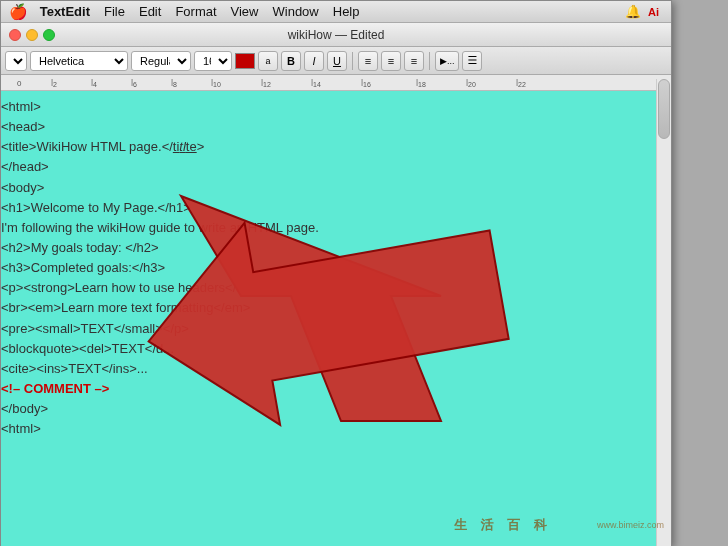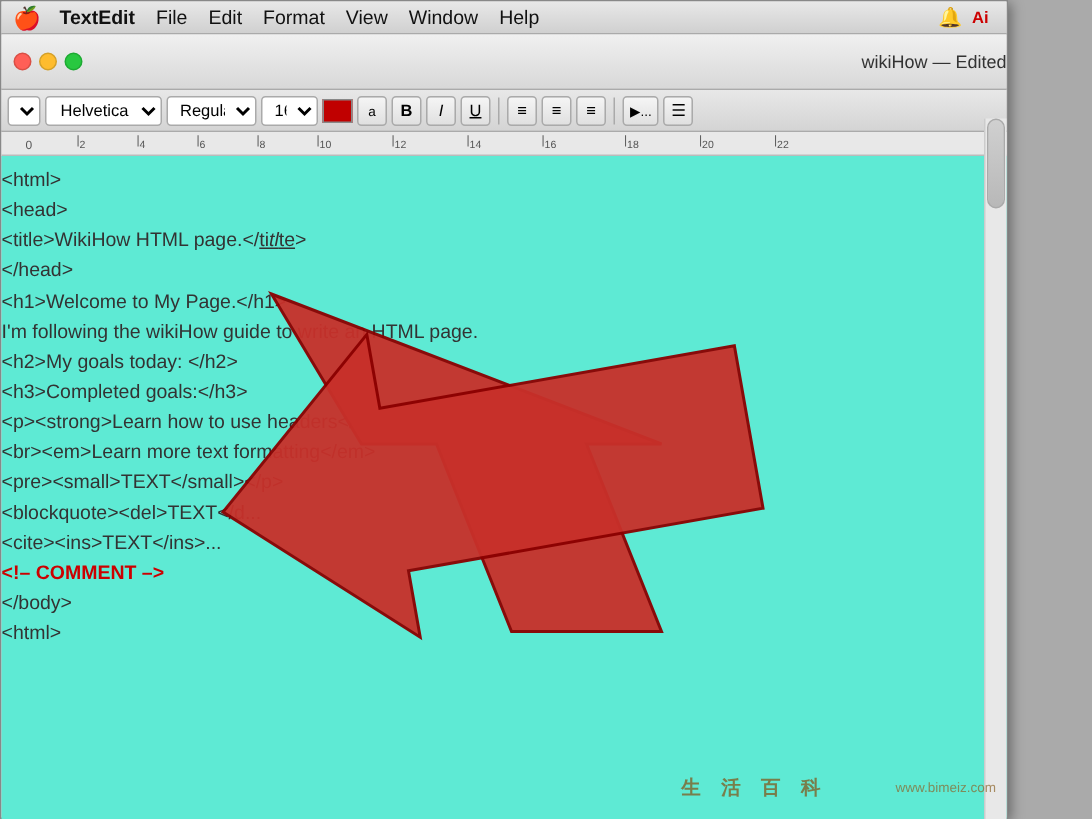--- a/index.html
+++ b/index.html
@@ -8,21 +8,21 @@
     
     .window { width: 672px; height: 546px; background: #f0f0f0; border: 1px solid #888; box-shadow: 2px 2px 8px rgba(0,0,0,0.4); position: absolute; left: 0; top: 0; }
 
     
     .menu-bar { height: 22px; background: linear-gradient(to bottom, #e8e8e8, #d0d0d0); border-bottom: 1px solid #aaa; display: flex; align-items: center; padding: 0 8px; font-size: 13px; color: #111; }
     .menu-bar .apple-logo { margin-right: 12px; font-size: 15px; }
     .menu-bar .app-name { font-weight: bold; margin-right: 14px; }
     .menu-bar .menu-item { margin-right: 14px; cursor: pointer; }
 
     
-    .title-bar { height: 37px; background: linear-gradient(to bottom, #f0f0f0, #d8d8d8); border-bottom: 1px solid #aaa; display: flex; align-items: center; justify-content: flex-end; position: relative; }
+    .title-bar { height: 24px; background: linear-gradient(to bottom, #f0f0f0, #d8d8d8); border-bottom: 1px solid #aaa; display: flex; align-items: center; justify-content: center; position: relative; }
     .title-bar .traffic-lights { position: absolute; left: 8px; display: flex; gap: 5px; }
     .traffic-light { width: 12px; height: 12px; border-radius: 50%; border: 1px solid rgba(0,0,0,0.2); }
     .tl-red { background: #ff5f57; border-color: #d94f45; }
     .tl-yellow { background: #febc2e; border-color: #d4a028; }
     .tl-green { background: #28c840; border-color: #1daa32; }
     .title-text { font-size: 12px; color: #333; }
 
     
     .toolbar { height: 28px; background: linear-gradient(to bottom, #e8e8e8, #d4d4d4); border-bottom: 1px solid #aaa; display: flex; align-items: center; padding: 0 4px; gap: 3px; }
     .toolbar-dropdown { height: 20px; font-size: 11px; background: white; border: 1px solid #aaa; border-radius: 3px; padding: 0 4px; cursor: pointer; }
@@ -76,21 +76,21 @@
         <div class="traffic-light tl-yellow"></div>
         <div class="traffic-light tl-green"></div>
       </div>
       <span class="title-text">wikiHow — Edited</span>
     </div>
 
     <div class="toolbar">
       <select class="toolbar-dropdown" style="width:22px; padding:0 2px;">
         <option>T</option>
       </select>
-      <select class="toolbar-dropdown" style="width:78px;text-align:center;">
+      <select class="toolbar-dropdown" style="width:98px;">
         <option>Helvetica</option>
       </select>
       <select class="toolbar-dropdown" style="width:60px;">
         <option>Regular</option>
       </select>
       <select class="toolbar-dropdown" style="width:38px;">
         <option>16</option>
       </select>
       <div class="toolbar-color-box"></div>
       <button class="toolbar-btn">
@@ -123,20 +123,21 @@
         <span style="position:absolute; left:465px; bottom:2px; font-size:8px; color:#555;">|<sub style="font-size:7px">20</sub></span>
         <span style="position:absolute; left:515px; bottom:2px; font-size:8px; color:#555;">|<sub style="font-size:7px">22</sub></span>
       </div>
     </div>
 
     <div class="editor" style="height: calc(546px - 22px - 22px - 28px - 16px); overflow:hidden; padding: 6px 0; font-family: Helvetica, Arial, sans-serif; font-size: 13px; color: #333; line-height: 1.55; background: #5eead4;">
       <span class="editor-line">&lt;html&gt;</span>
       <span class="editor-line">&lt;head&gt;</span>
       <span class="editor-line">&lt;title&gt;WikiHow HTML page.&lt;/<u>ti<i>tl</i>te</u>&gt;</span>
       <span class="editor-line">&lt;/head&gt;</span>
+      <span class="editor-line">&lt;body&gt;</span>
       <span class="editor-line">&lt;h1&gt;Welcome to My Page.&lt;/h1&gt;</span>
       <span class="editor-line">I'm following the wikiHow guide to write an HTML page.</span>
       <span class="editor-line">&lt;h2&gt;My goals today: &lt;/h2&gt;</span>
       <span class="editor-line">&lt;h3&gt;Completed goals:&lt;/h3&gt;</span>
       <span class="editor-line">&lt;p&gt;&lt;strong&gt;Learn how to use headers&lt;/strong&gt;&lt;/p&gt;</span>
       <span class="editor-line">&lt;br&gt;&lt;em&gt;Learn more text formatting&lt;/em&gt;</span>
       <span class="editor-line">&lt;pre&gt;&lt;small&gt;TEXT&lt;/small&gt;&lt;/p&gt;</span>
       <span class="editor-line">&lt;blockquote&gt;&lt;del&gt;TEXT&lt;/d...</span>
       <span class="editor-line">&lt;cite&gt;&lt;ins&gt;TEXT&lt;/ins&gt;...</span>
       <span class="editor-line red-text">&lt;!– COMMENT –&gt;</span>

